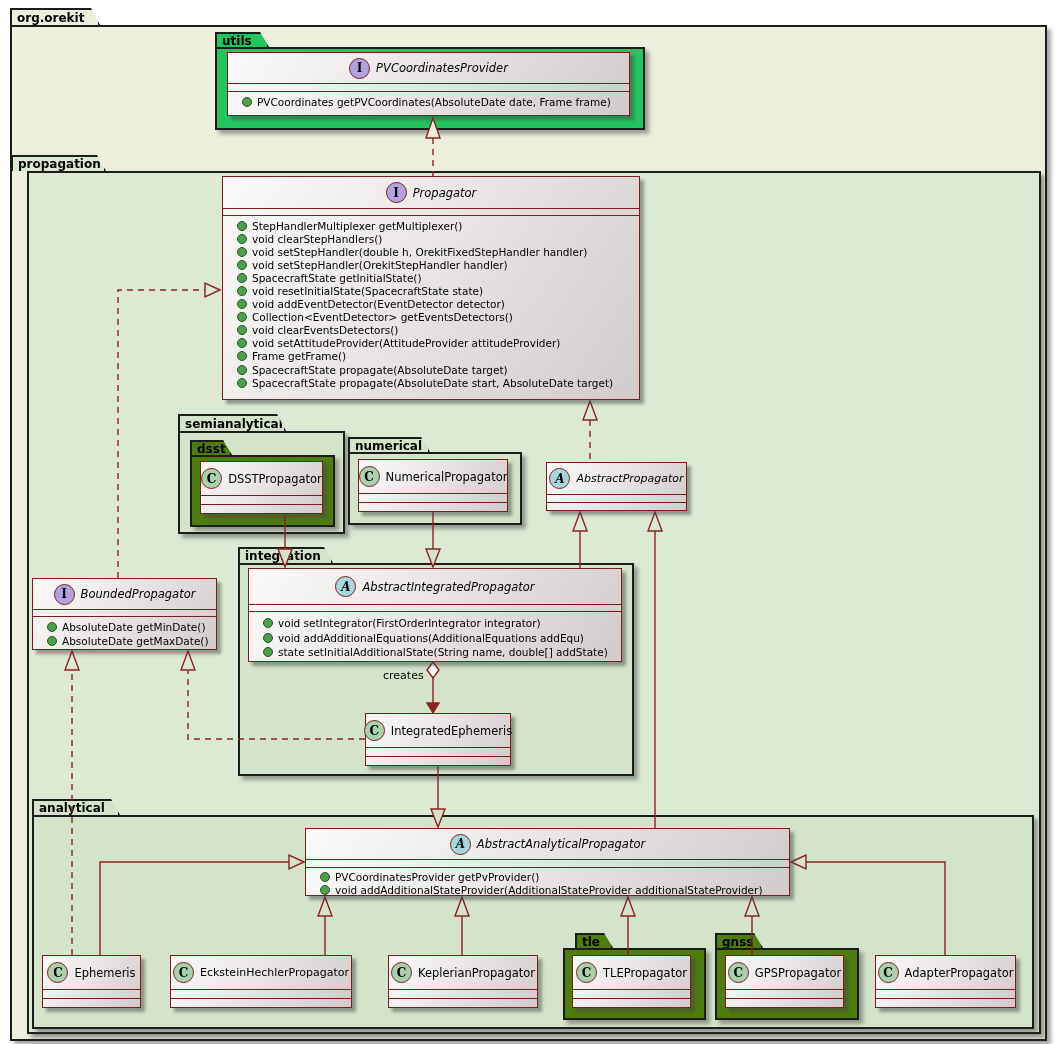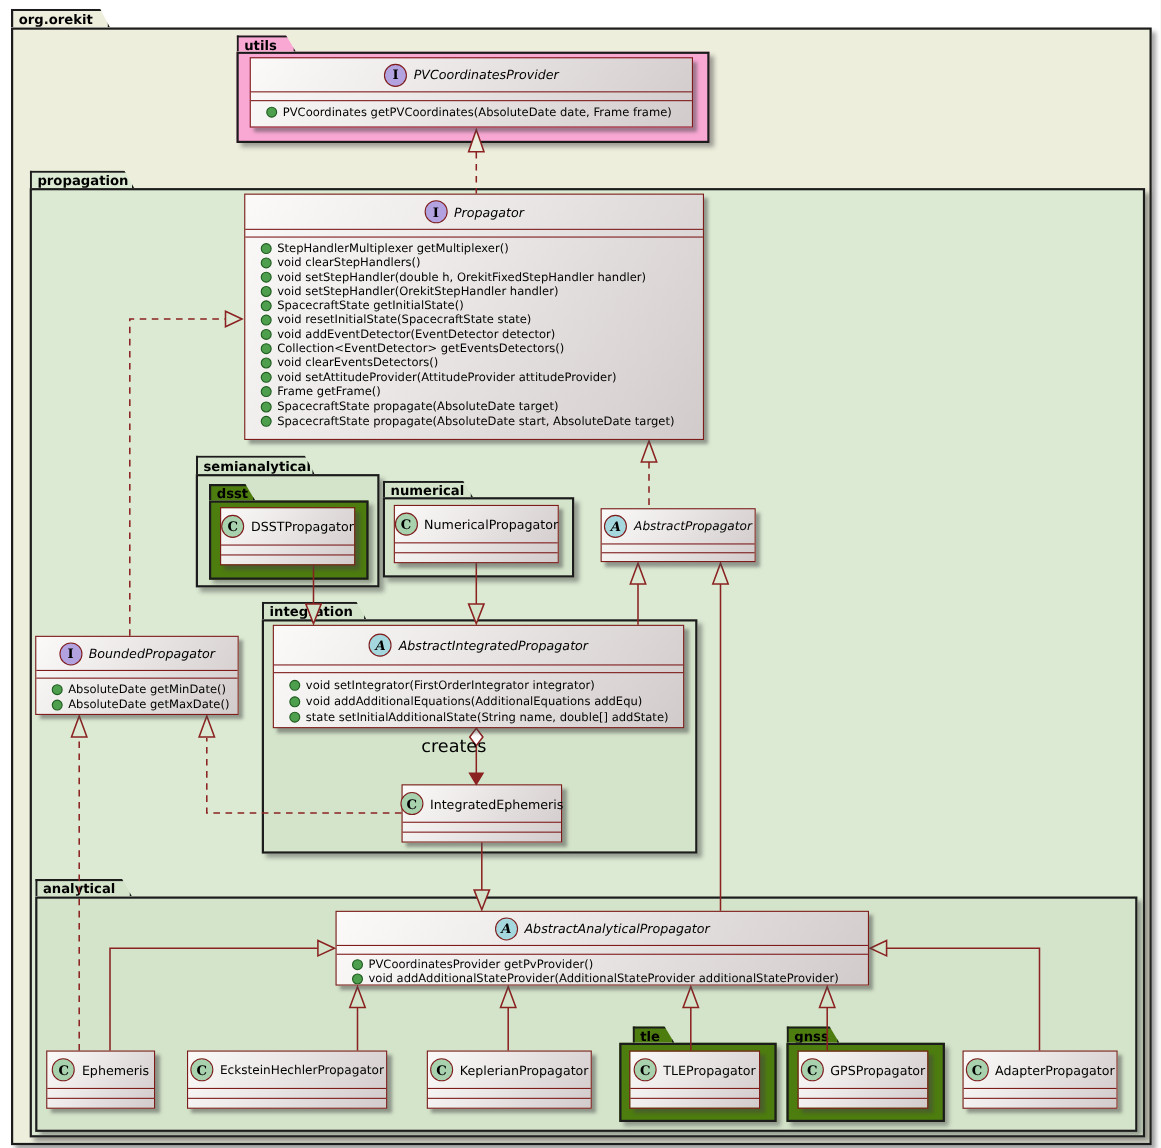--- a/index.html
+++ b/index.html
@@ -5,21 +5,21 @@
   html,body{margin:0;padding:0;background:#ffffff;font-family:"DejaVu Sans","Liberation Sans",sans-serif;color:#000;}
   #stage{position:relative;width:1055px;height:1044px;background:#ffffff;overflow:hidden;}
 
   
   .pkg{position:absolute;border:2px solid #1c1c1c;box-shadow:4px 4px 4px rgba(60,60,60,0.45);z-index:1;}
   .tab{position:absolute;border:2px solid #1c1c1c;border-bottom:none;z-index:2;
        font-weight:bold;font-size:12px;line-height:1;display:flex;align-items:center;
        padding:2px 14px 2px 5px;box-sizing:border-box;white-space:nowrap;
        clip-path:polygon(0 0,calc(100% - 9px) 0,100% 100%,0 100%);}
   .bg-orekit{background:#eeeedd;}
-  .bg-utils{background:#f9a8d4;text-align:center;}
+  .bg-utils{background:#22c55e;text-align:center;}
   .bg-prop{background:#dcead3;}
   .bg-mid{background:#d4e4ca;}
   .bg-inner{background:#4d7c0f;}
 
   
   .box{position:absolute;box-sizing:border-box;border:1.4px solid #7e1c1c;z-index:4;
        background:linear-gradient(125deg,#fbfaf9 0%,#eae6e6 45%,#d2cbcb 100%);
        box-shadow:4px 4px 3px rgba(70,70,70,0.5);display:flex;flex-direction:column;}
   .hd{display:flex;align-items:center;justify-content:center;gap:6px;flex:none;}
   .circ{width:19px;height:19px;border-radius:50%;border:1.2px solid #7e1c1c;flex:none;
@@ -28,35 +28,35 @@
   .ci{background:#b2a3e0;}
   .ca{background:#a5d8de;font-style:italic;}
   .cc{background:#a8d2ad;}
   .name{font-size:11.5px;white-space:nowrap;}
   .it{font-style:italic;}
   .cmp{flex:none;border-top:1.3px solid #7e1c1c;}
   .ms{flex:1;border-top:1.3px solid #7e1c1c;padding:2px 14px;overflow:hidden;}
   .m{display:flex;align-items:center;gap:5px;font-size:10.5px;white-space:nowrap;}
   .dot{width:8px;height:8px;border-radius:50%;background:#4d9e4d;border:1px solid #1e5c1e;flex:none;}
 
-  .lbl{position:absolute;z-index:5;font-size:16px;white-space:nowrap;}
+  .lbl{position:absolute;z-index:5;font-size:11px;white-space:nowrap;}
   svg.rel{position:absolute;left:0;top:0;z-index:3;}
 </style>
 </head>
 <body>
 
 <div id="stage">
 
   <div class="tab bg-orekit" style="left:10px;top:8px;width:90px;height:17px;">org.orekit</div>
   <div class="pkg bg-orekit" style="left:10px;top:25px;width:1033px;height:1012px;"></div>
 
   <div class="tab bg-utils" style="left:215px;top:32px;width:54px;height:15px;">utils</div>
   <div class="pkg bg-utils" style="left:215px;top:47px;width:426px;height:79px;"></div>
 
-  <div class="tab bg-prop" style="left:27px;top:155px;width:95px;height:16px;">propagation</div>
+  <div class="tab bg-prop" style="left:11px;top:155px;width:95px;height:16px;">propagation</div>
   <div class="pkg bg-prop" style="left:27px;top:171px;width:1010px;height:859px;"></div>
 
   <div class="tab bg-mid" style="left:178px;top:414px;width:108px;height:17px;">semianalytical</div>
   <div class="pkg bg-mid" style="left:178px;top:431px;width:163px;height:99px;"></div>
 
   <div class="tab bg-inner" style="left:190px;top:440px;width:42px;height:15px;">dsst</div>
   <div class="pkg bg-inner" style="left:190px;top:455px;width:141px;height:68px;"></div>
 
   <div class="tab bg-mid" style="left:348px;top:437px;width:82px;height:15px;">numerical</div>
   <div class="pkg bg-mid" style="left:348px;top:452px;width:170px;height:69px;"></div>

